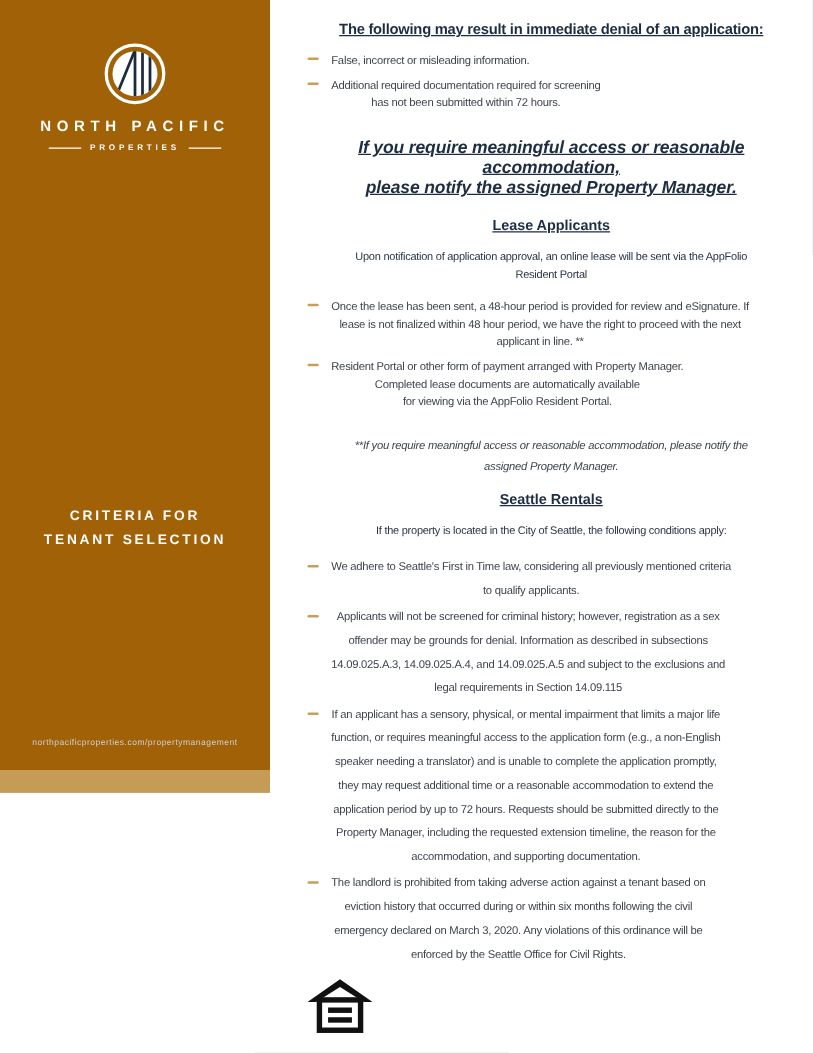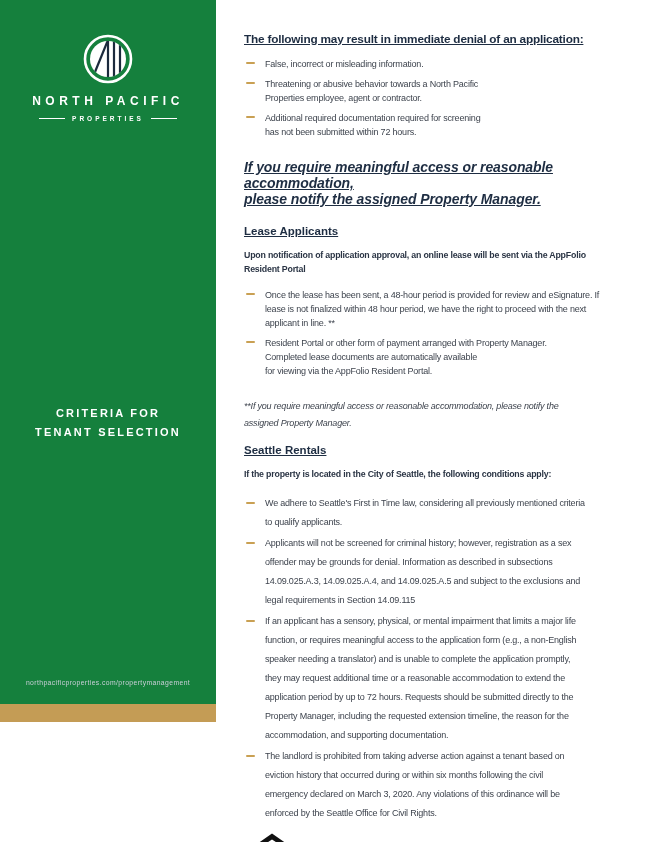--- a/index.html
+++ b/index.html
@@ -4,22 +4,22 @@
 <style>
   * { margin:0; padding:0; box-sizing:border-box; }
   html,body { background:#e8e8e8; }
   body { font-family:"Liberation Sans", sans-serif; }
   .page{
     position:relative; width:650px; height:842px; margin:0 auto;
     background:#ffffff; overflow:hidden; display:flex;
   }
   
   .sidebar{
-    position:relative; width:216px; height:722px; flex:0 0 216px;
-    background:#15803d; color:#ffffff;
+    position:relative; width:216px; height:634px; flex:0 0 216px;
+    background:#a16207; color:#ffffff;
   }
   .logo-block{ position:absolute; top:34px; left:0; width:100%; text-align:center; }
   .logo-mark{ display:block; margin:0 auto 10px auto; }
   .brand-name{
     font-size:12px; font-weight:bold; letter-spacing:4.5px; color:#ffffff;
     white-space:nowrap;
   }
   .brand-sub{
     margin-top:7px; display:flex; align-items:center; justify-content:center; gap:7px;
   }
@@ -32,36 +32,36 @@
   }
   .side-url{
     position:absolute; bottom:36px; left:0; width:100%; text-align:center;
     font-size:6.8px; letter-spacing:0.4px; color:#c9cfd8;
   }
   .gold-band{
     position:absolute; bottom:0; left:0; width:100%; height:18px; background:#c49c55;
   }
   
   .content{
-    position:relative; flex:1; padding:32px 12px 0 28px; color:#3e444e;
+    position:relative; flex:1; padding:16px 12px 0 28px; color:#3e444e;text-align:center;
   }
   h1.doc-h1{
     font-size:11.8px; letter-spacing:-0.2px; color:#1e2d42;
     text-decoration:underline; white-space:nowrap; margin-bottom:11px;
   }
   h2.doc-h2{
     font-size:11.5px; color:#1e2d42; text-decoration:underline; margin-bottom:12px;
   }
   .notice{
     font-size:14px; font-weight:bold; font-style:italic; color:#1e2d42;
     text-decoration:underline; line-height:16px; white-space:pre-line;
     margin:20px 0 18px 0; letter-spacing:-0.1px;
   }
   .bold-para{
-    font-size:8.8px; font-weight:bold; color:#2b3545; line-height:13.5px;
+    font-size:8.8px; font-weight:normal; color:#2b3545; line-height:13.5px;
     white-space:pre-line; letter-spacing:-0.2px; margin-bottom:12px;
   }
   .list{ list-style:none; }
   .li{ display:flex; align-items:flex-start; }
   .dash{
     flex:0 0 9px; width:9px; height:2px; background:#c9a053; border-radius:1px;
     margin:5px 10px 0 2px;
   }
   .li-text{
     font-size:9px; letter-spacing:-0.2px; white-space:pre;
@@ -121,25 +121,20 @@
 
     <h1 class="doc-h1">The following may result in immediate denial of an application:</h1>
 
     <div class="list tight">
       <div class="li">
         <span class="dash"></span>
         <span class="li-text">False, incorrect or misleading information.</span>
       </div>
       <div class="li">
         <span class="dash"></span>
-        <span class="li-text">Threatening or abusive behavior towards a North Pacific
-Properties employee, agent or contractor.</span>
-      </div>
-      <div class="li">
-        <span class="dash"></span>
         <span class="li-text">Additional required documentation required for screening
 has not been submitted within 72 hours.</span>
       </div>
     </div>
 
     <div class="notice">If you require meaningful access or reasonable accommodation,
 please notify the assigned Property Manager.</div>
 
     <h2 class="doc-h2">Lease Applicants</h2>
     <p class="bold-para">Upon notification of application approval, an online lease will be sent via the AppFolio

